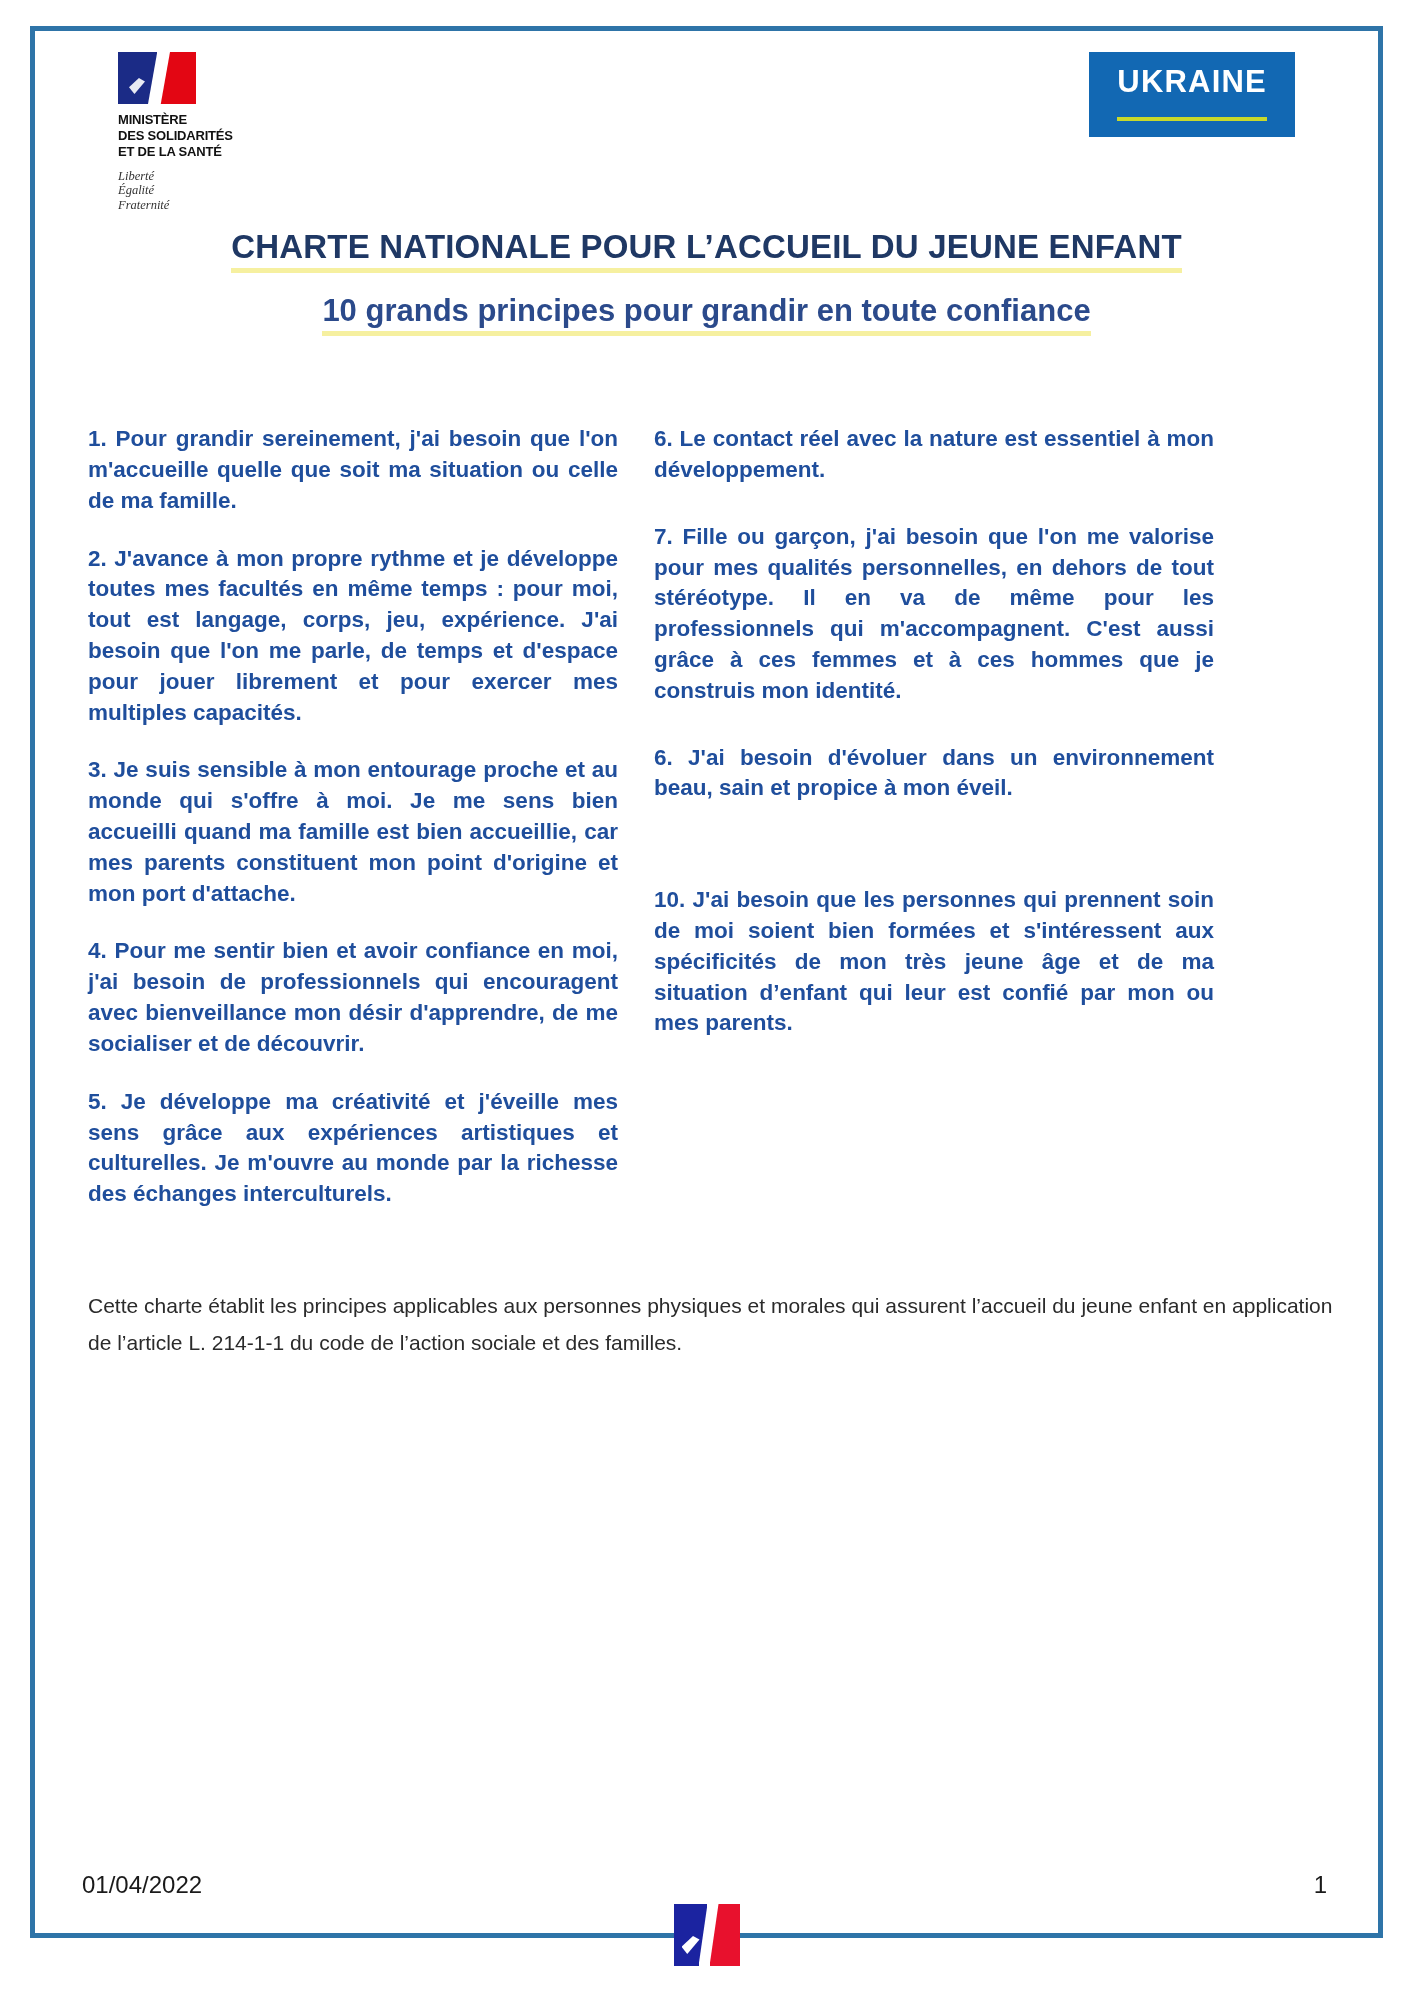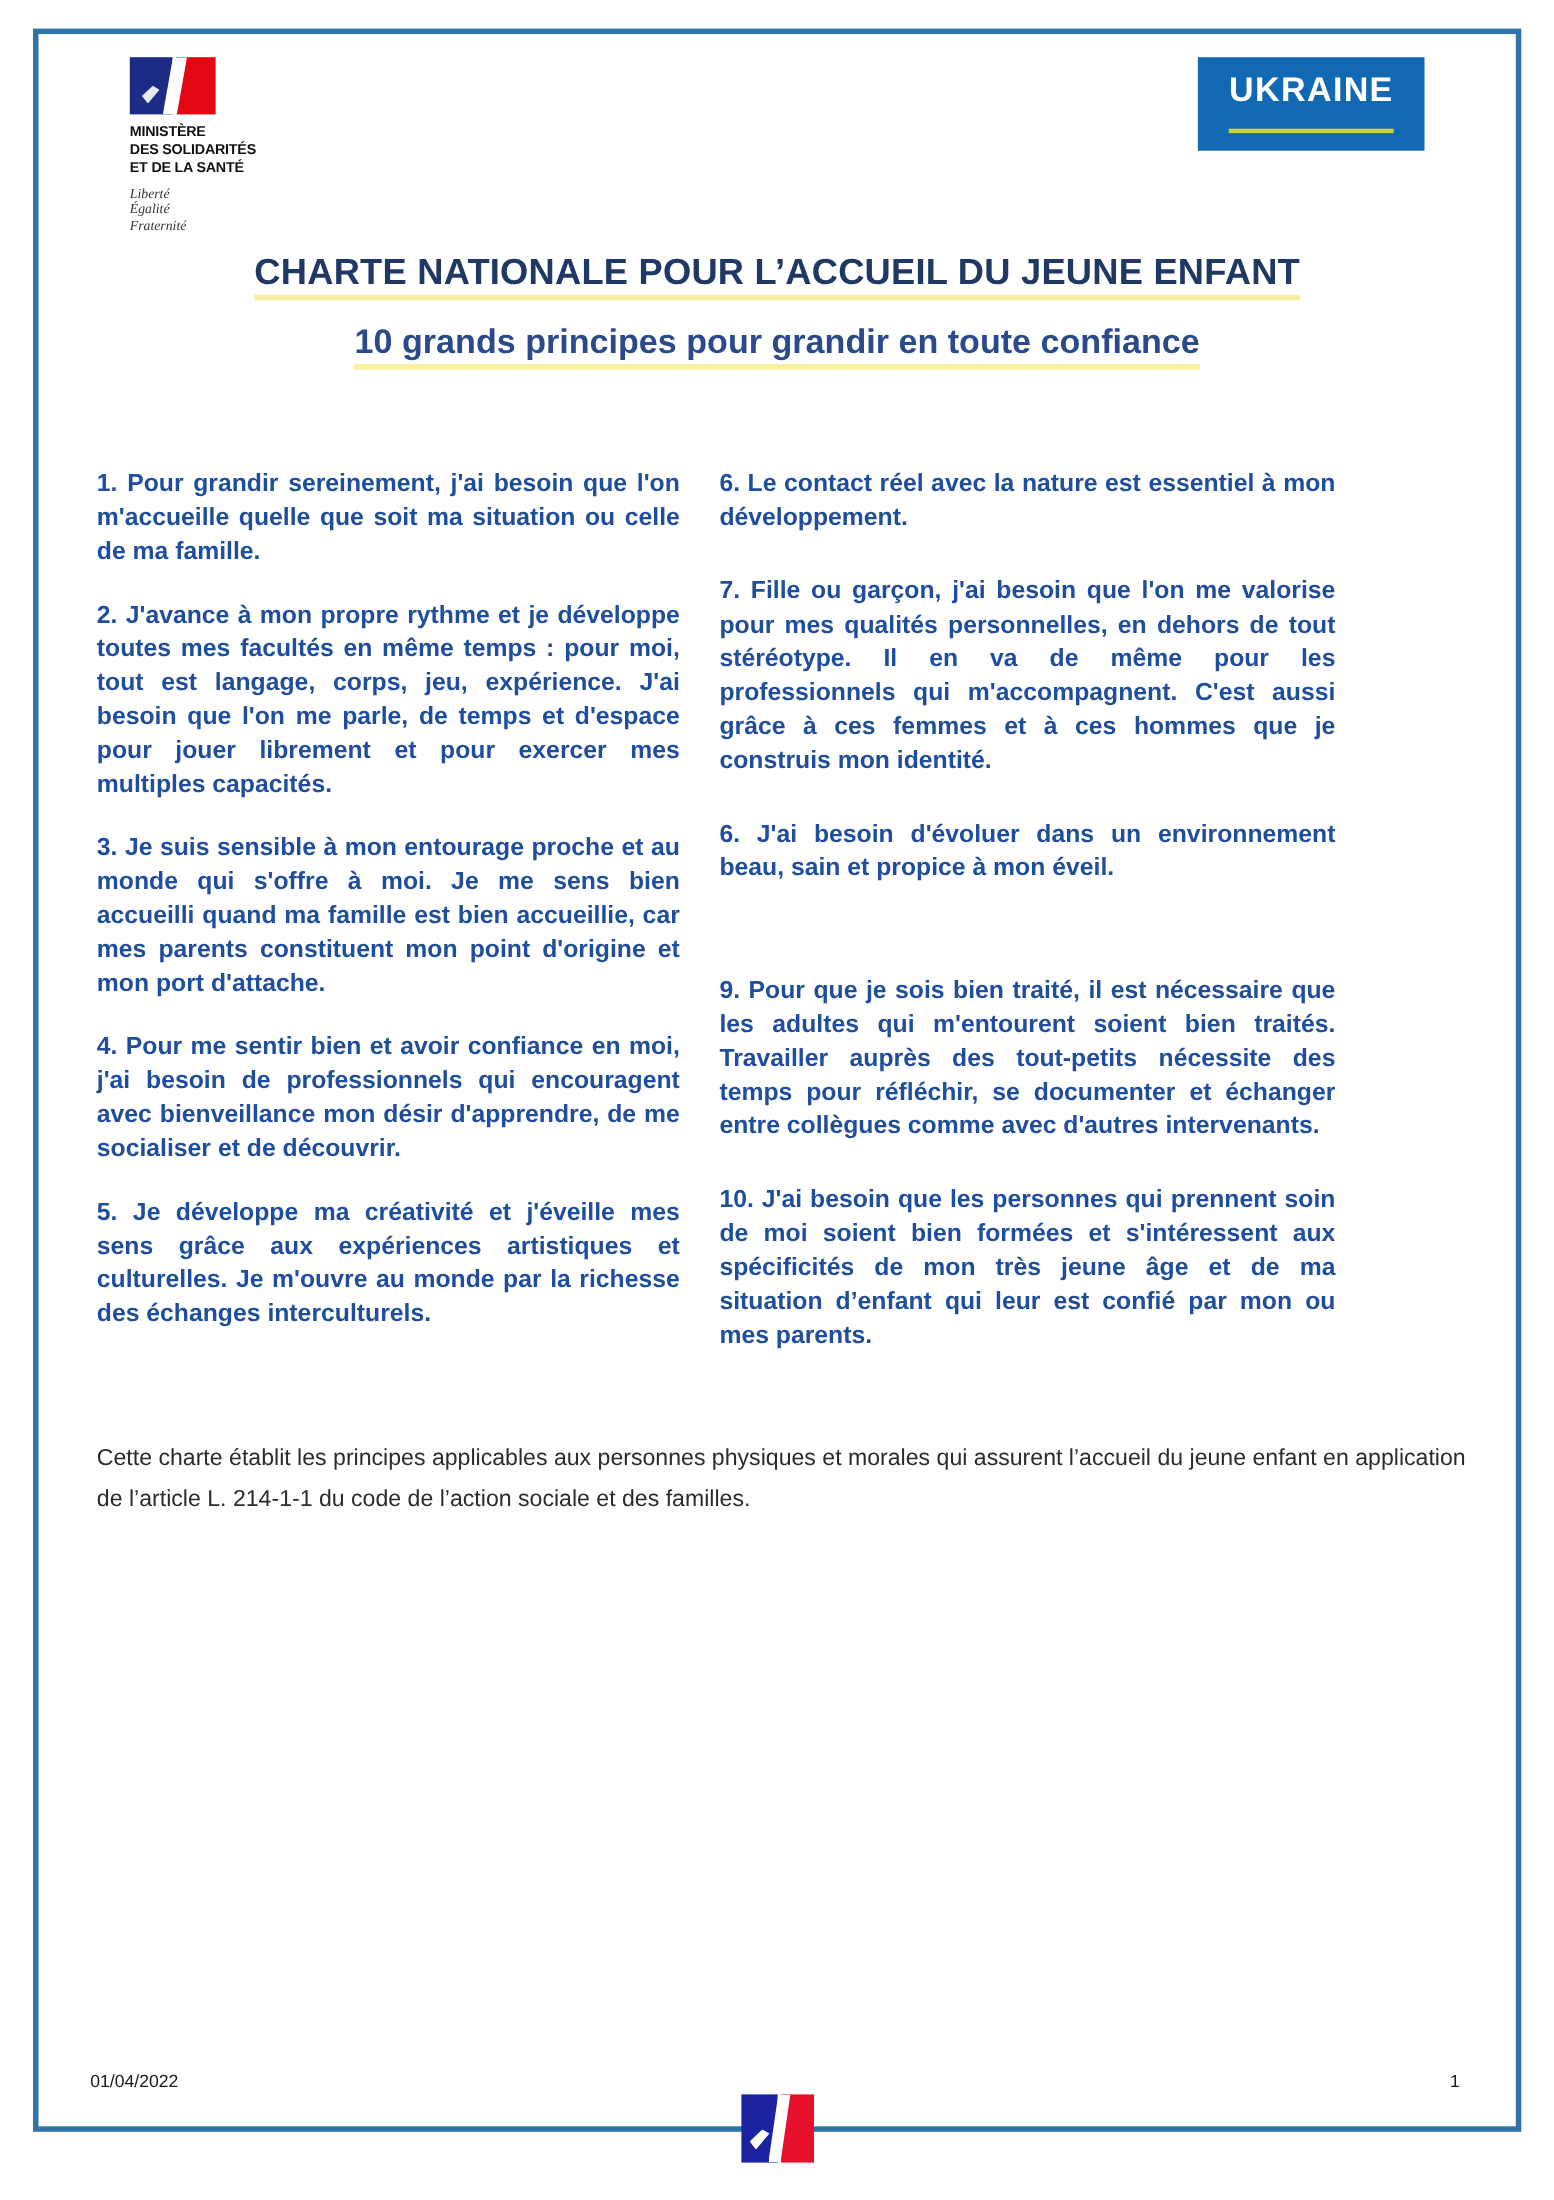--- a/index.html
+++ b/index.html
@@ -204,25 +204,25 @@
     position: absolute;
     left: 30px;
     right: 30px;
     bottom: 22px;
     height: 110px;
   }
   .footer-row {
     position: absolute;
     left: 52px;
     right: 52px;
-    top: 16px;
+    top: 3px;
     display: flex;
     justify-content: space-between;
     align-items: baseline;
-    font-size: 16px;
+    font-size: 24px;
     color: #1a1a1a;
   }
   .footer-date { font-weight: normal; }
   .footer-page { font-weight: normal; padding-right: 4px; }
 
   .footer-flag {
     position: absolute;
     left: 50%;
     transform: translateX(-50%);
     top: 36px;
@@ -296,21 +296,20 @@
         <p class="principle">3. Je suis sensible à mon entourage proche et au monde qui s'offre à moi. Je me sens bien accueilli quand ma famille est bien accueillie, car mes parents constituent mon point d'origine et mon port d'attache.</p>
         <p class="principle">4. Pour me sentir bien et avoir confiance en moi, j'ai besoin de professionnels qui encouragent avec bienveillance mon désir d'apprendre, de me socialiser et de découvrir.</p>
         <p class="principle">5. Je développe ma créativité et j'éveille mes sens grâce aux expériences artistiques et culturelles. Je m'ouvre au monde par la richesse des échanges interculturels.</p>
       </div>
 
       <div class="col col-right">
         <p class="principle">6. Le contact réel avec la nature est essentiel à mon développement.</p>
         <p class="principle">7. Fille ou garçon, j'ai besoin que l'on me valorise pour mes qualités personnelles, en dehors de tout stéréotype. Il en va de même pour les professionnels qui m'accompagnent. C'est aussi grâce à ces femmes et à ces hommes que je construis mon identité.</p>
         <p class="principle">6. J'ai besoin d'évoluer dans un environnement beau, sain et propice à mon éveil.</p>
         <div class="spacer-9"></div>
-        <p class="principle">9. Pour que je sois bien traité, il est nécessaire que les adultes qui m'entourent soient bien traités. Travailler auprès des tout-petits nécessite des temps pour réfléchir, se documenter et échanger entre collègues comme avec d'autres intervenants.</p>
         <p class="principle">10. J'ai besoin que les personnes qui prennent soin de moi soient bien formées et s'intéressent aux spécificités de mon très jeune âge et de ma situation d’enfant qui leur est confié par mon ou mes parents.</p>
       </div>
 
     </div>
 
     <div class="closing">Cette charte établit les principes applicables aux personnes physiques et morales qui assurent l’accueil du jeune enfant en application de l’article L. 214-1-1 du code de l’action sociale et des familles.</div>
 
   </div>
 
   <div class="footer">

